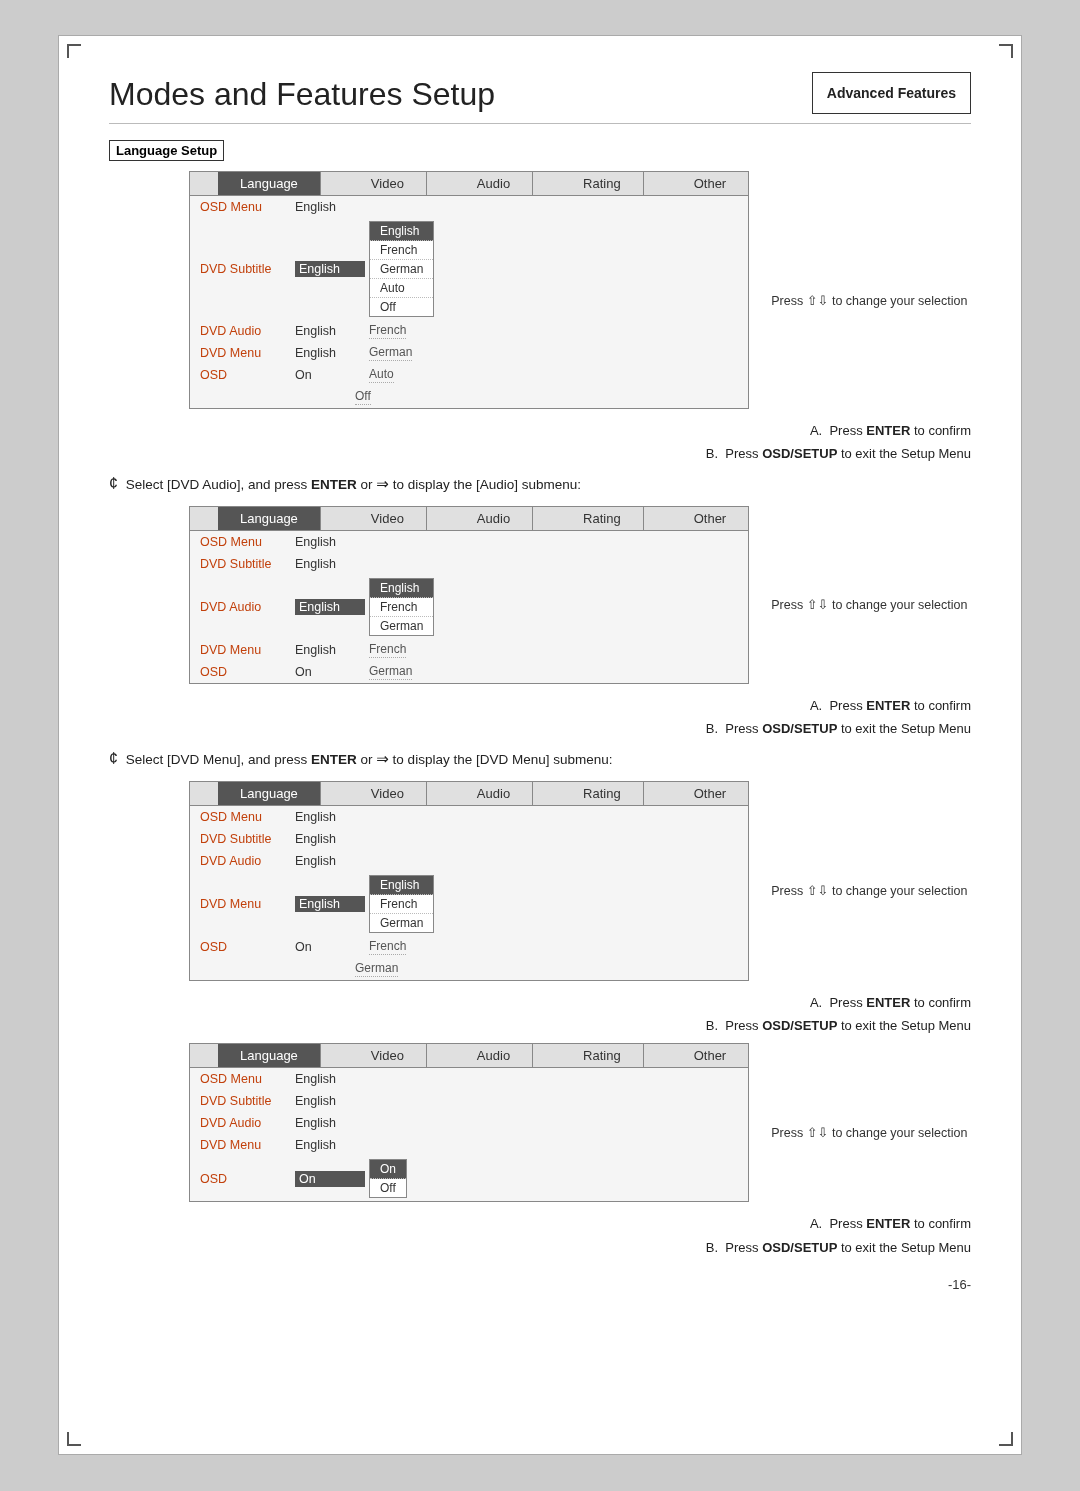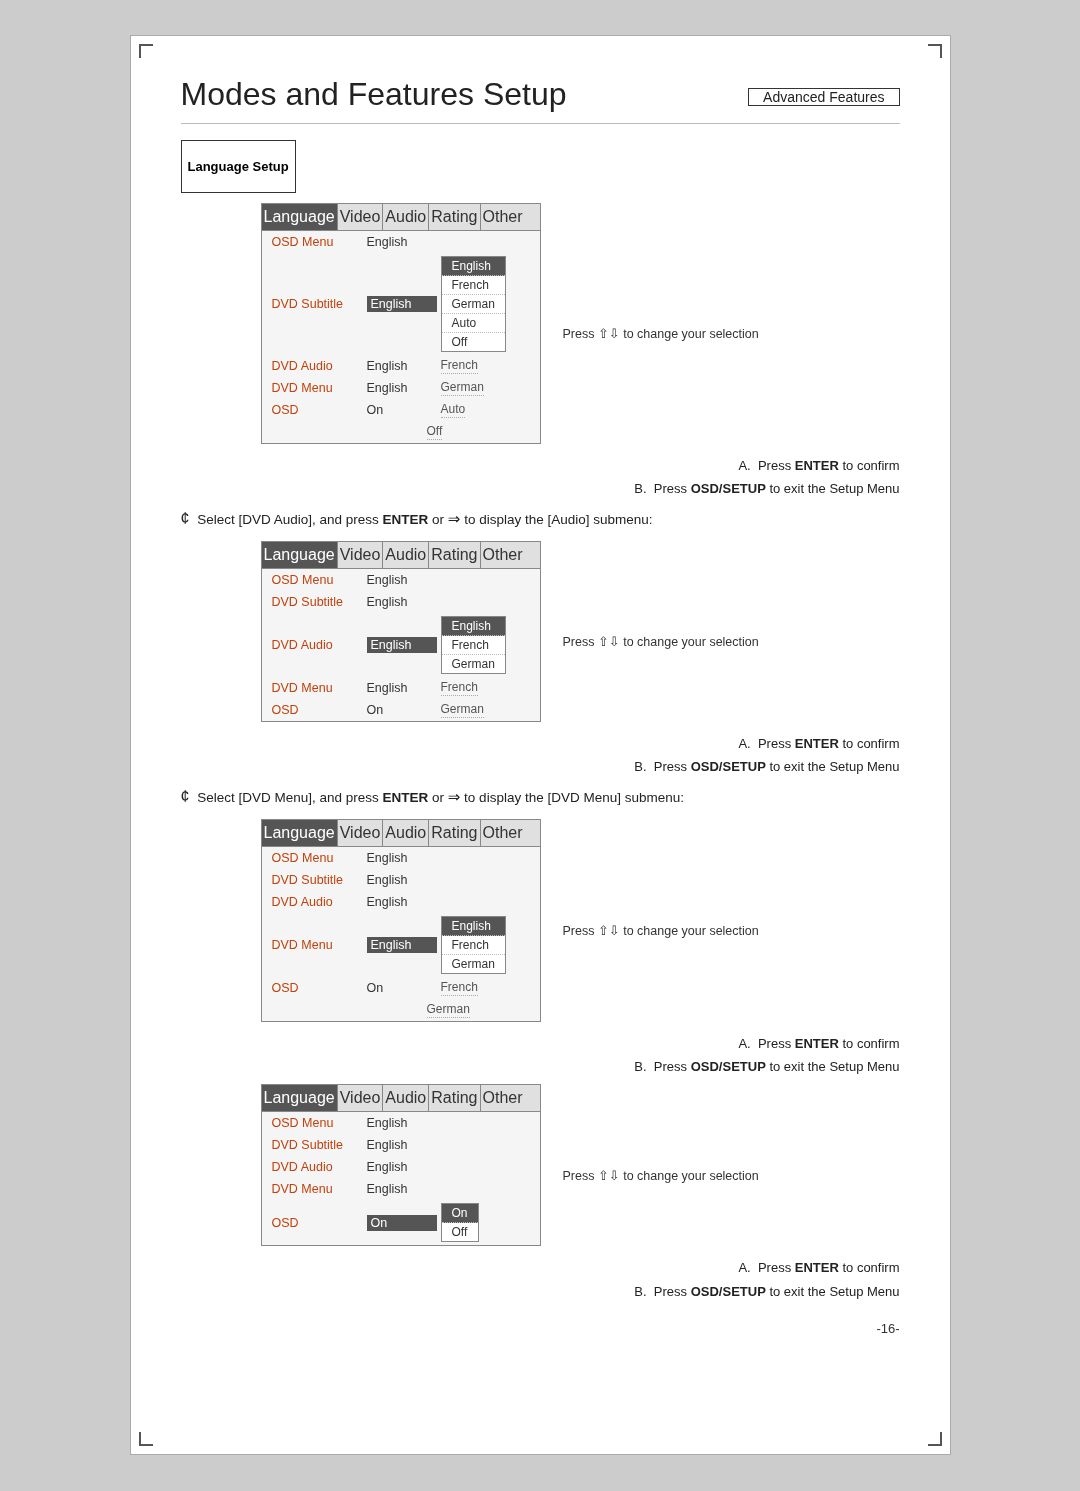--- a/index.html
+++ b/index.html
@@ -5,21 +5,21 @@
     * { box-sizing: border-box; margin: 0; padding: 0; }
     body {
       background: #ccc;
       display: flex;
       justify-content: center;
       align-items: flex-start;
       min-height: 1491px;
       font-family: Arial, sans-serif;
     }
     .page {
-      width: 821px;
+      width: 964px;
       min-height: 1420px;
       background: #fff;
       margin: 35px auto;
       padding: 40px 50px;
       border: 1px solid #aaa;
       position: relative;
     }
     .corner-tl, .corner-tr, .corner-bl, .corner-br {
       position: absolute;
       width: 14px;
@@ -33,34 +33,34 @@
     .corner-br { bottom: 8px; right: 8px; border-width: 0 2px 2px 0; }
 
     .page-title {
       font-size: 32px;
       font-weight: 300;
       color: #222;
       margin-bottom: 10px;
     }
     .advanced-box {
       position: absolute;
-      top: 52px;
+      top: 36px;
       right: 50px;
       border: 1px solid #333;
-      padding: 0 14px;
+      padding: 12px 14px;
       font-size: 14px;
-      font-weight: normal;
+      font-weight: bold;
       color: #222;
     }
     .section-label {
       display: inline-block;
       font-size: 13px;
       font-weight: bold;
       border: 1.5px solid #333;
-      padding: 18px 6px;
+      padding: 2px 6px;
       margin-bottom: 10px;
       margin-top: 8px;
     }
     .intro-text {
       font-size: 13.5px;
       color: #222;
       margin-bottom: 10px;
       line-height: 1.5;
     }
     .bullet {
@@ -80,24 +80,25 @@
       border: 1px solid #888;
       min-width: 280px;
       background: #f5f5f5;
     }
     .menu-tab-row {
       display: flex;
       background: #e0e0e0;
       border-bottom: 1px solid #888;
     }
     .menu-tab {
-      padding: 4px 2px;
-      font-size: 16px;
+      padding: 4px 22px;
+      font-size: 13px;
       color: #333;
       border-right: 1px solid #888;
+      margin-left: 28px;
     }
     .menu-tab.active {
       background: #555;
       color: #fff;
     }
     .menu-tab:last-child { border-right: none; }
     .menu-row {
       display: flex;
       align-items: center;
       padding: 3px 10px;

